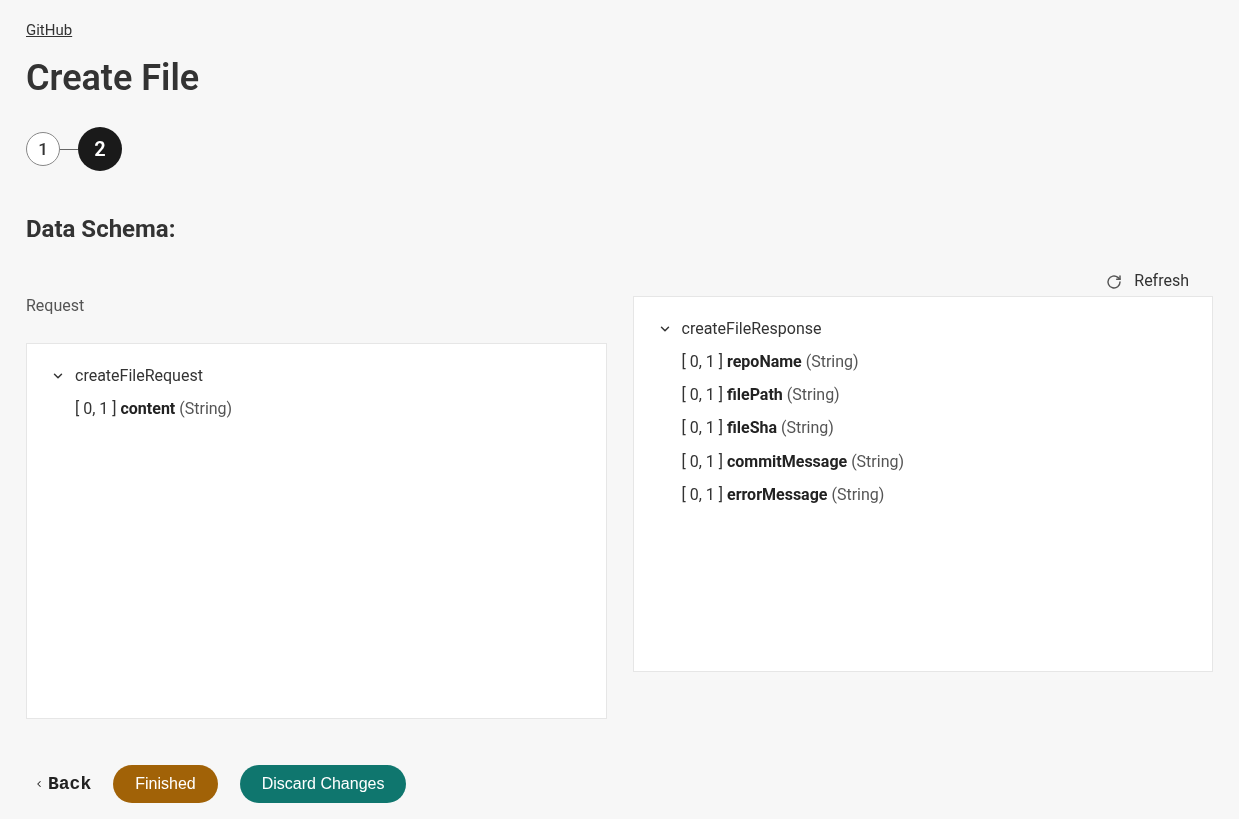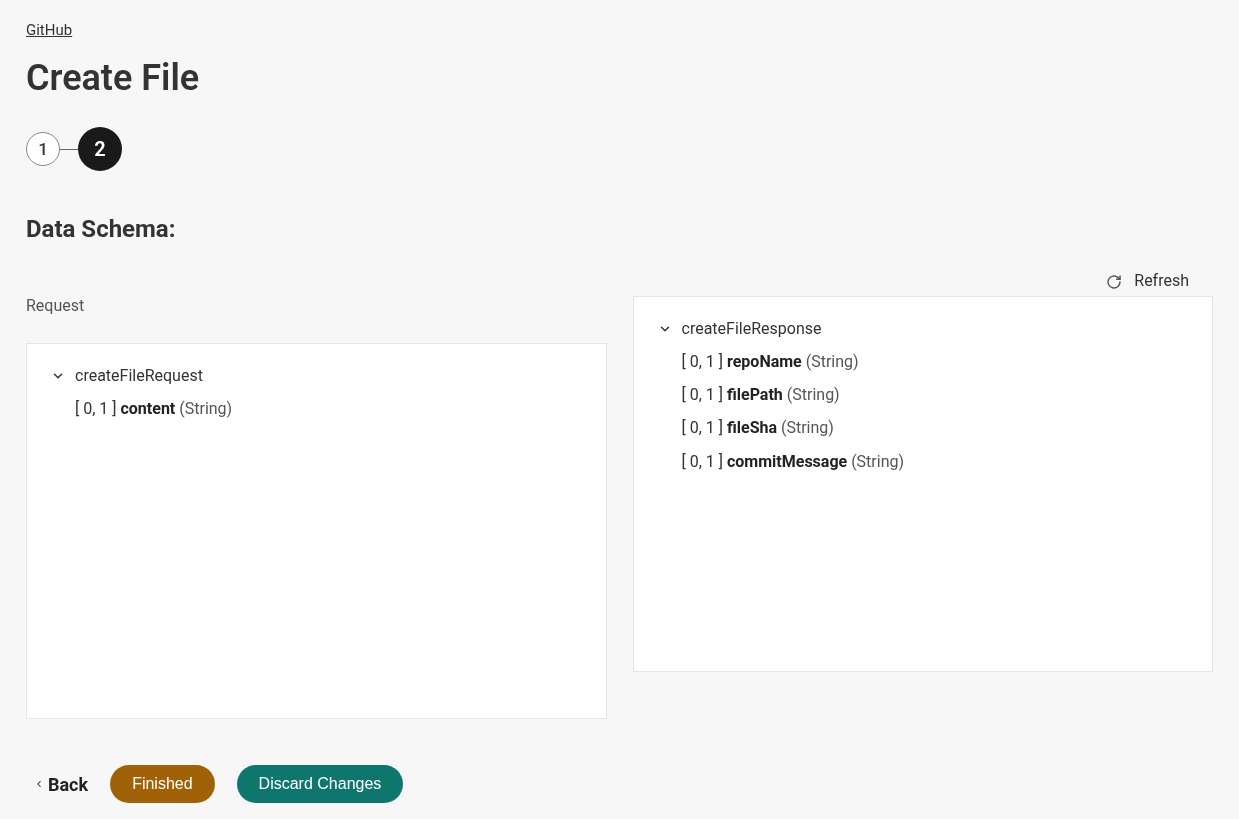--- a/index.html
+++ b/index.html
@@ -144,20 +144,21 @@
       padding-left: 8px;
     }
     .back-link {
       display: flex;
       align-items: center;
       gap: 4px;
       font-size: 18px;
       font-weight: 700;
       color: #222;
       cursor: pointer;
+      font-family: Liberation Mono, monospace;
     }
     .chevron-left {
       width: 10px;
       height: 14px;
       display: inline-flex;
     }
     .btn {
       border: none;
       padding: 10px 22px;
       border-radius: 20px;
@@ -254,20 +255,27 @@
         <span> </span>
         <span class="field-type">(String)</span>
       </div>
       <div class="tree-item">
         <span class="cardinality">[ 0, 1 ]</span>
         <span> </span>
         <span class="field-name">commitMessage</span>
         <span> </span>
         <span class="field-type">(String)</span>
       </div>
+      <div class="tree-item">
+        <span class="cardinality">[ 0, 1 ]</span>
+        <span> </span>
+        <span class="field-name">errorMessage</span>
+        <span> </span>
+        <span class="field-type">(String)</span>
+      </div>
     </div>
   </div>
 </div>
 
 <div class="footer">
   <div class="back-link">
     <span class="chevron-left">
       <svg viewBox="0 0 24 24" width="10" height="14" fill="none" stroke="#222" stroke-width="2.5" stroke-linecap="round" stroke-linejoin="round">
         <polyline points="15 18 9 12 15 6"></polyline>
       </svg>

